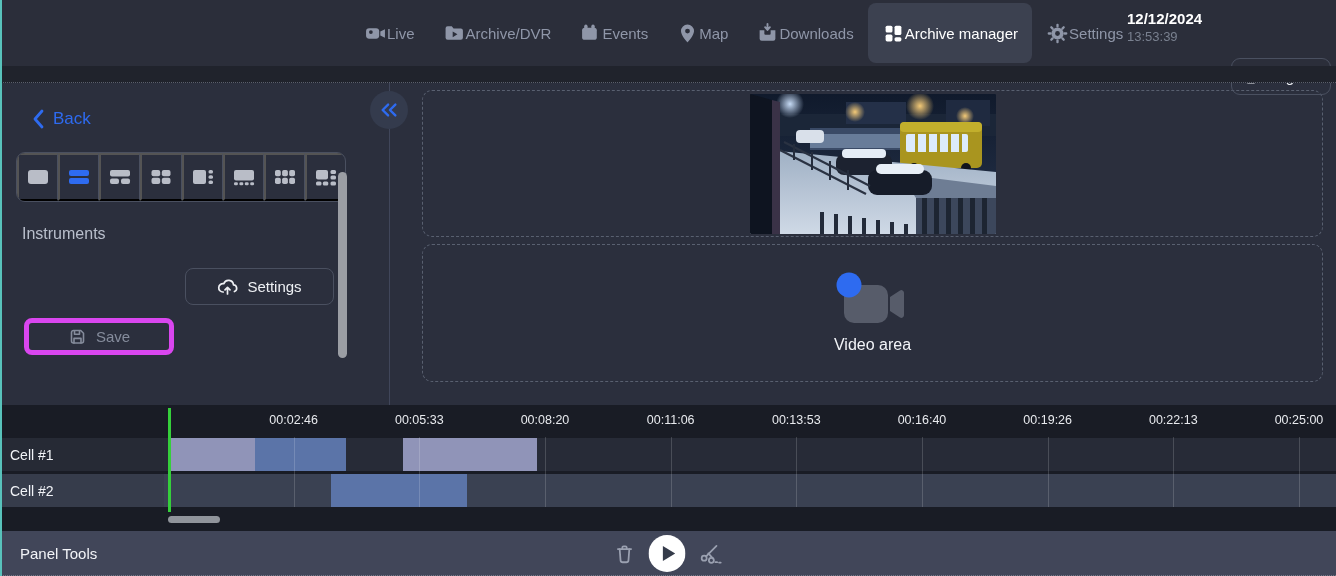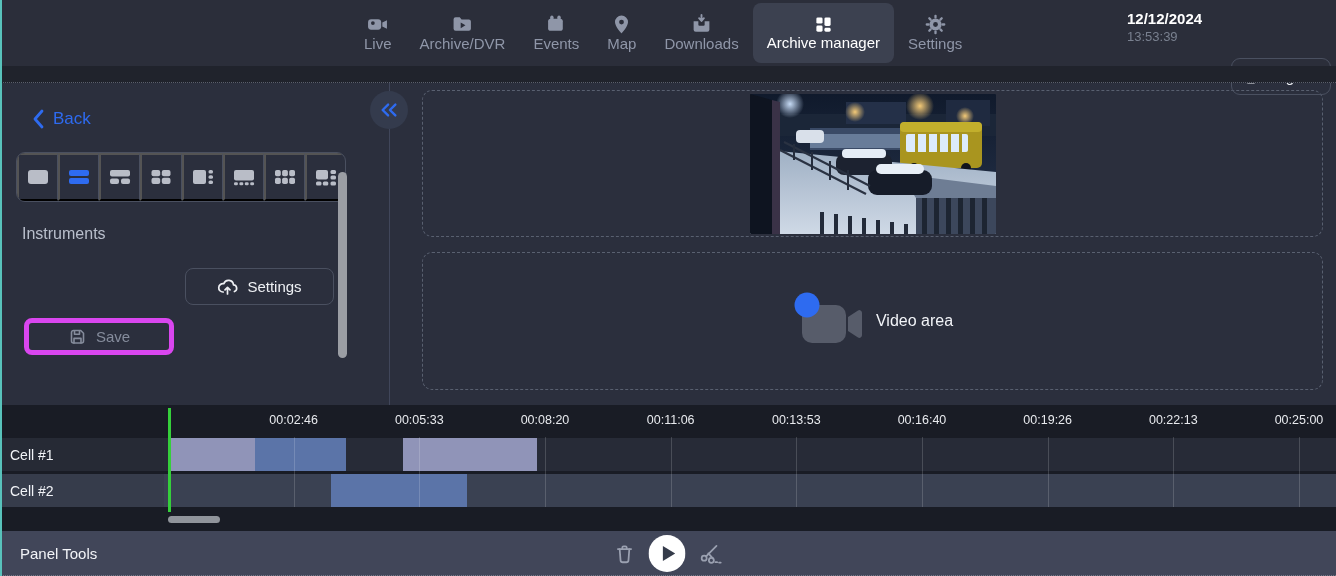--- a/index.html
+++ b/index.html
@@ -6,21 +6,21 @@
   html,body { width:1336px; height:576px; overflow:hidden; background:#20232d;
               font-family:"Liberation Sans", sans-serif; }
   .app { position:relative; width:1336px; height:576px; background:#2b2f3d; overflow:hidden; }
   .teal-edge { position:absolute; left:0; top:0; width:2px; height:576px; background:#58c2bb; z-index:40; }
 
   
   .topbar { position:absolute; left:0; top:0; width:1336px; height:66px; background:#2b2e3a; z-index:10; }
   .subbar { position:absolute; left:0; top:66px; width:1336px; height:17px; background:#20232c;
             border-bottom:1px dotted #5a5f6c; z-index:10; }
   .nav { position:absolute; left:350px; top:0; height:66px; display:flex; align-items:stretch; }
-  .nav-item { display:flex; flex-direction:column; align-items:center; justify-content:center;
+  .nav-item { display:flex; align-items:center; justify-content:center;
               gap:0; padding:12px 14px; color:#8f96a8; cursor:pointer; border-radius:8px; }
   .nav-item .nav-label { font-size:15px; white-space:nowrap; }
   .nav-item svg { display:block; }
   .nav-item.selected { background:#3c4150; color:#ffffff; margin:3px 0; }
   .datetime { position:absolute; left:1127px; top:10px; line-height:1.25; }
   .dt-date { color:#ffffff; font-size:15px; font-weight:700; }
   .dt-time { color:#79808f; font-size:13px; }
   .logout-btn { position:absolute; left:1231px; top:14px; width:100px; height:37px;
                 background:transparent; border:1px solid #4a5060; border-radius:9px;
                 color:#eef0f4; font-size:15px; display:flex; align-items:center;
@@ -47,21 +47,21 @@
 
   .panel-divider { position:absolute; left:389px; top:83px; width:1px; height:322px; background:#40465a; }
   .collapse-btn { position:absolute; left:370px; top:91px; width:38px; height:38px; border-radius:50%;
                   background:#343b4d; border:none; display:flex; align-items:center; justify-content:center;
                   cursor:pointer; z-index:5; }
 
   
   .slot { position:absolute; left:422px; width:901px; border:1.5px dashed #596070; border-radius:10px;
           display:flex; align-items:center; justify-content:center; }
   .slot1 { top:90px; height:147px; }
-  .slot2 { top:252px; height:138px; flex-direction:row; gap:6px; }
+  .slot2 { top:244px; height:138px; flex-direction:column; gap:6px; }
   .thumb-wrap { height:140px; width:246px; }
   .thumb-wrap svg { display:block; border-radius:1px; }
   .video-area-label { color:#f2f4f8; font-size:16px; }
 
   
   .timeline { position:absolute; left:0; top:405px; width:1336px; height:126px; background:#191c25; }
   .tl-header { position:absolute; left:0; top:0; width:1336px; height:33px; }
   .tick { position:absolute; top:8px; transform:translateX(-50%); color:#e8eaee; font-size:12.5px; white-space:nowrap; }
   .tl-grid { position:absolute; left:0; top:32px; width:1336px; height:70px; pointer-events:none; z-index:3; }
   .gridline { position:absolute; top:0; width:1px; height:70px; background:rgba(255,255,255,0.16); }

